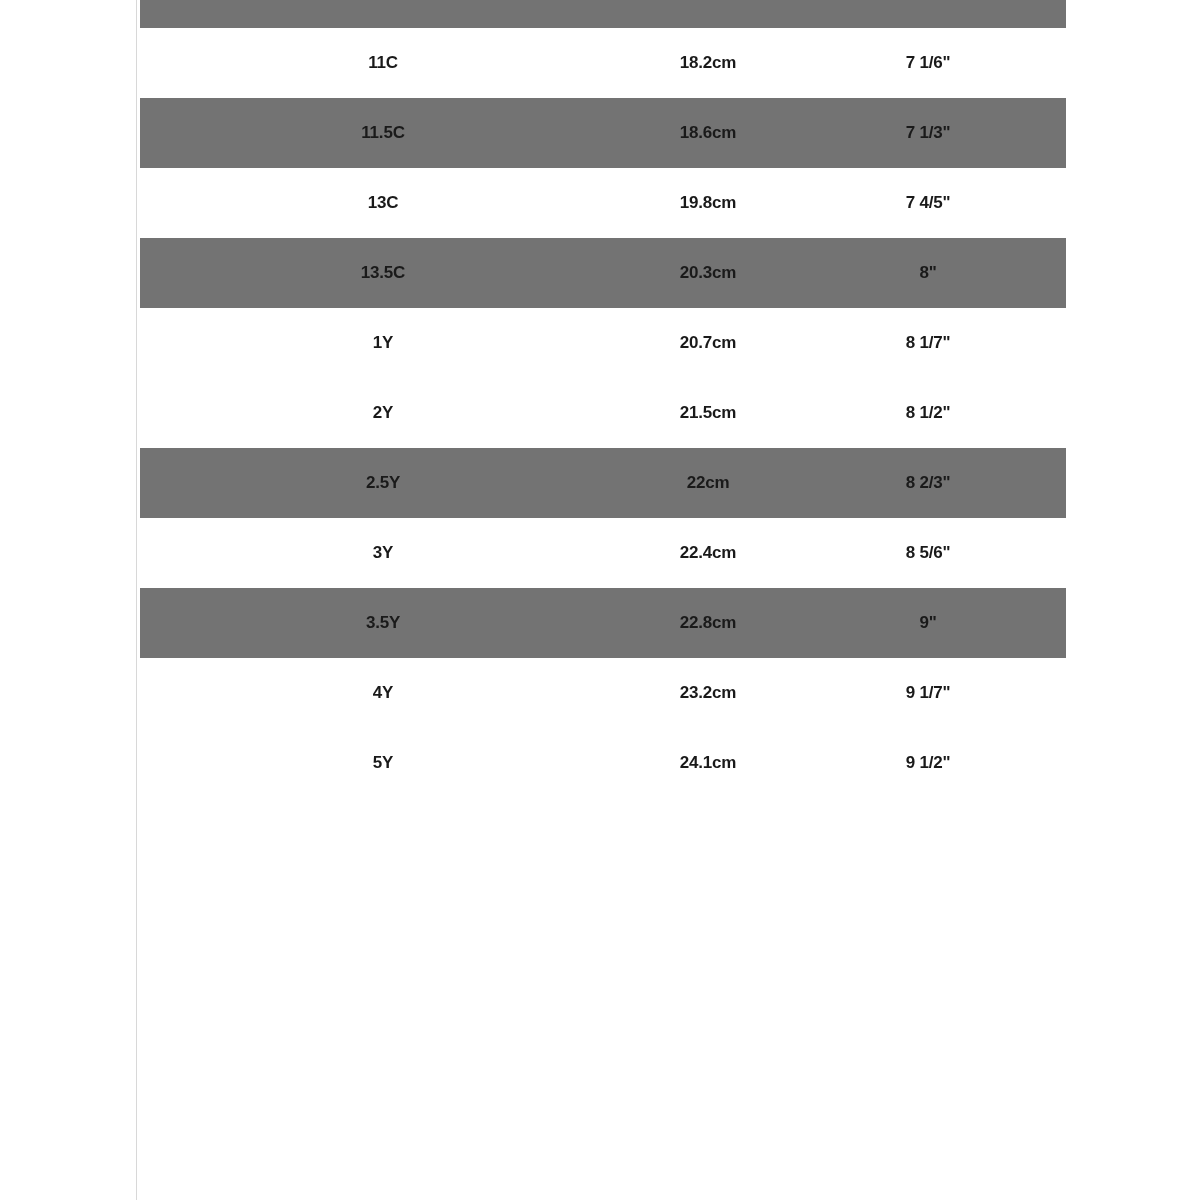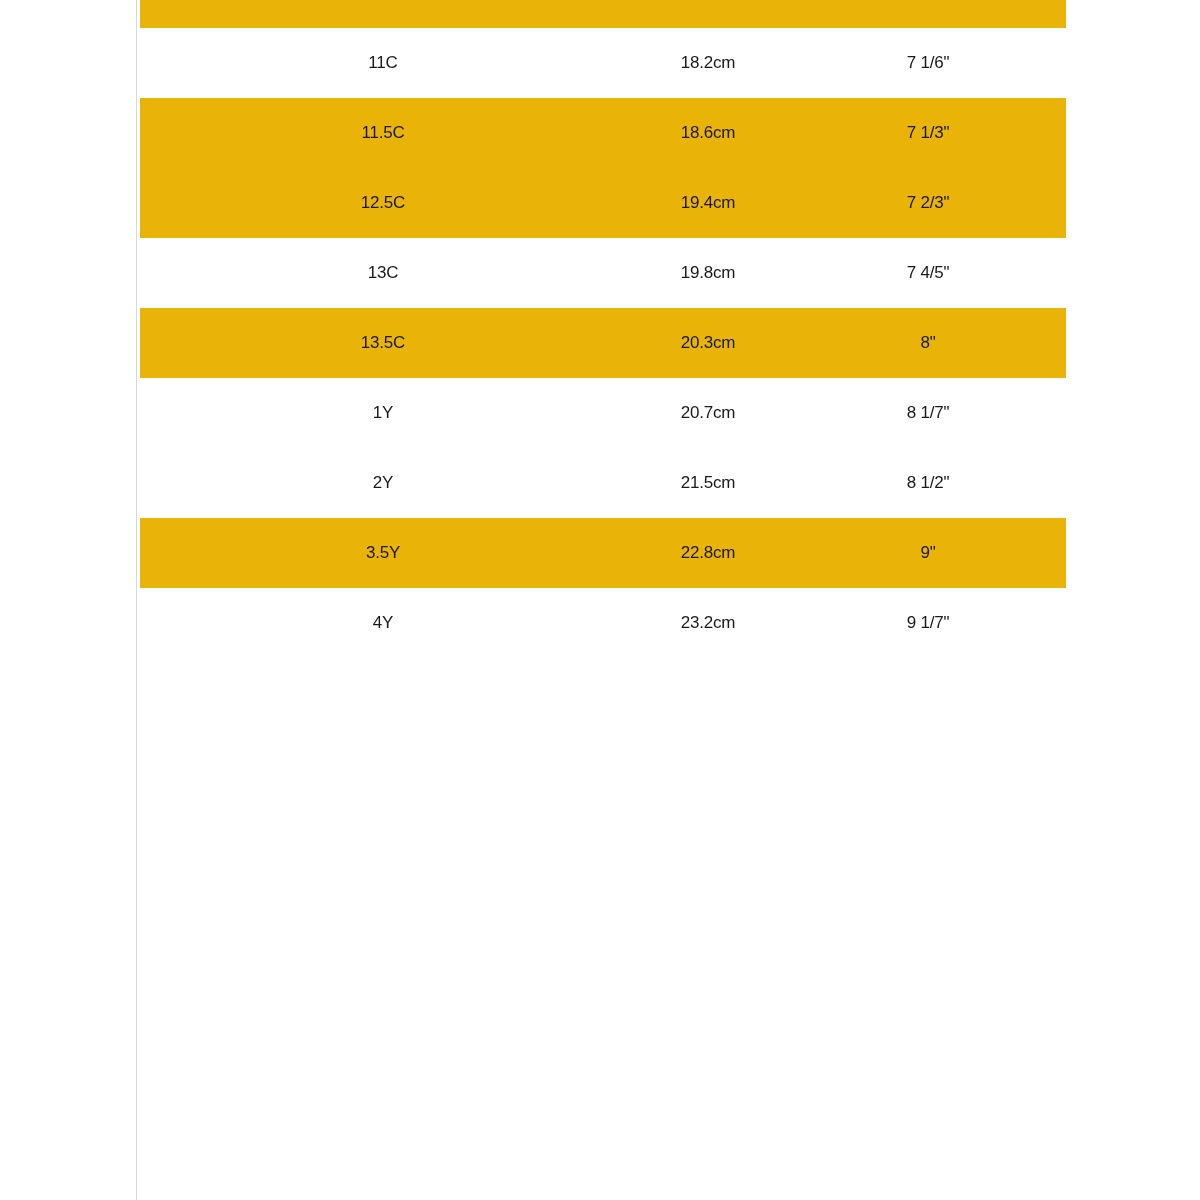--- a/index.html
+++ b/index.html
@@ -38,33 +38,33 @@
     width: 926px;
     border-collapse: collapse;
     table-layout: fixed;
   }
 
   #size-table tr {
     height: 70px;
   }
 
   #size-table tr.row-shaded {
-    background: #eab308;
+    background: #737373;
   }
   #size-table tr.row-plain {
     background: #ffffff;
   }
 
   #size-table td {
     padding: 0;
     text-align: center;
     vertical-align: middle;
     color: #1a1a1a;
     font-size: 17px;
-    font-weight: normal;
+    font-weight: bold;
     letter-spacing: -0.2px;
     white-space: nowrap;
   }
 
   
   td.col-size  { width: 486px; }
   td.col-cm    { width: 164px; }
   td.col-in    { width: 276px; }
 </style>
 </head>
@@ -84,25 +84,20 @@
         <tr class="row-plain">
           <td class="col-size">11C</td>
           <td class="col-cm">18.2cm</td>
           <td class="col-in">7 1/6"</td>
         </tr>
         <tr class="row-shaded">
           <td class="col-size">11.5C</td>
           <td class="col-cm">18.6cm</td>
           <td class="col-in">7 1/3"</td>
         </tr>
-        <tr class="row-shaded">
-          <td class="col-size">12.5C</td>
-          <td class="col-cm">19.4cm</td>
-          <td class="col-in">7 2/3"</td>
-        </tr>
         <tr class="row-plain">
           <td class="col-size">13C</td>
           <td class="col-cm">19.8cm</td>
           <td class="col-in">7 4/5"</td>
         </tr>
         <tr class="row-shaded">
           <td class="col-size">13.5C</td>
           <td class="col-cm">20.3cm</td>
           <td class="col-in">8"</td>
         </tr>
@@ -110,25 +105,40 @@
           <td class="col-size">1Y</td>
           <td class="col-cm">20.7cm</td>
           <td class="col-in">8 1/7"</td>
         </tr>
         <tr class="row-plain">
           <td class="col-size">2Y</td>
           <td class="col-cm">21.5cm</td>
           <td class="col-in">8 1/2"</td>
         </tr>
         <tr class="row-shaded">
+          <td class="col-size">2.5Y</td>
+          <td class="col-cm">22cm</td>
+          <td class="col-in">8 2/3"</td>
+        </tr>
+        <tr class="row-plain">
+          <td class="col-size">3Y</td>
+          <td class="col-cm">22.4cm</td>
+          <td class="col-in">8 5/6"</td>
+        </tr>
+        <tr class="row-shaded">
           <td class="col-size">3.5Y</td>
           <td class="col-cm">22.8cm</td>
           <td class="col-in">9"</td>
         </tr>
         <tr class="row-plain">
           <td class="col-size">4Y</td>
           <td class="col-cm">23.2cm</td>
           <td class="col-in">9 1/7"</td>
         </tr>
+        <tr class="row-plain">
+          <td class="col-size">5Y</td>
+          <td class="col-cm">24.1cm</td>
+          <td class="col-in">9 1/2"</td>
+        </tr>
       </tbody>
   </table>
 
 </div>
 
 </body></html>

